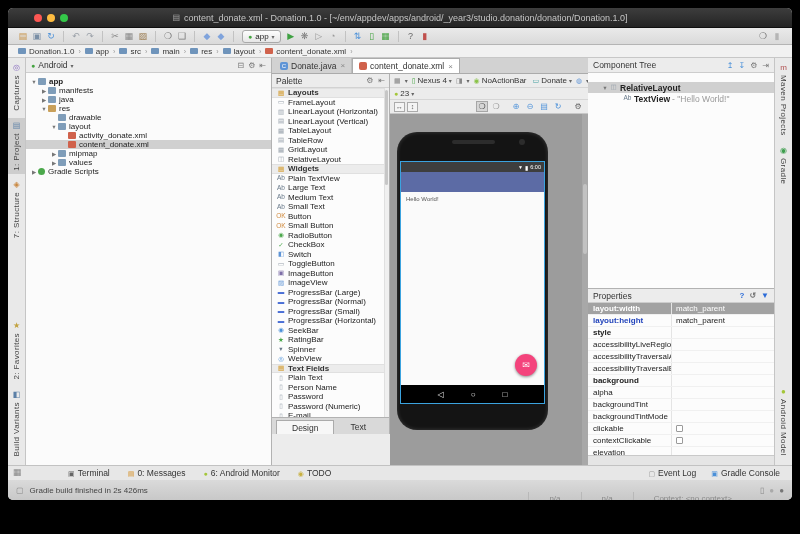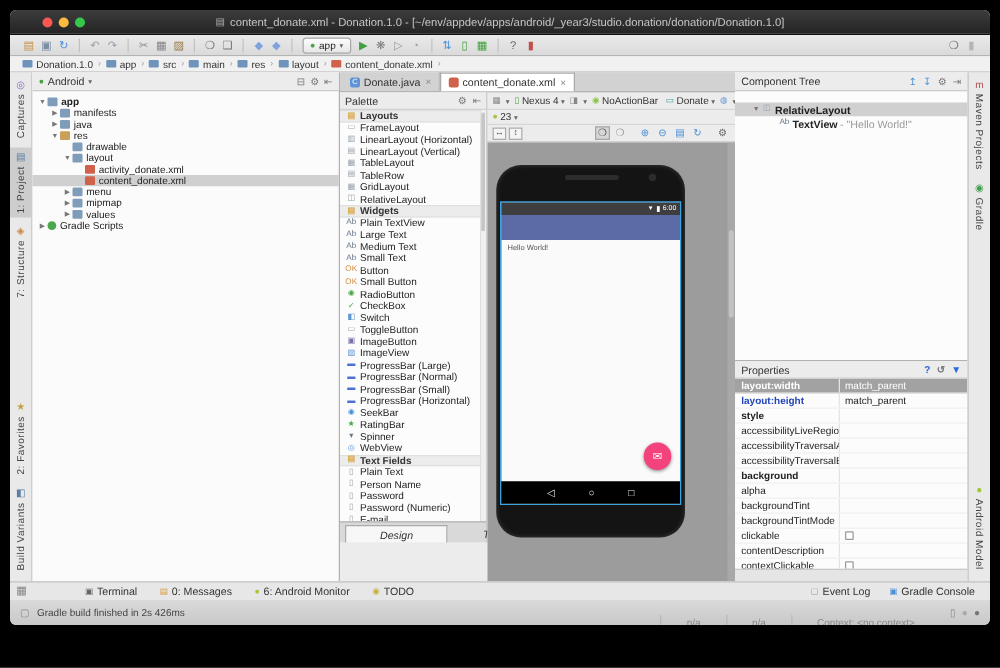--- a/index.html
+++ b/index.html
@@ -65,21 +65,21 @@
   
   .palette { position:absolute; left:264px; top:16px; width:118px; height:360px; background:#FCFCFC; border-right:1px solid #B2B2B2; }
   .palette-header { height:14px; background:#ECECEC; border-bottom:1px solid #D2D2D2; display:flex; align-items:center; padding:0 4px; font-size:8.5px; color:#333; }
   .palette-list { position:absolute; top:14px; bottom:17px; left:0; right:0; overflow:hidden; }
   .p-row { height:9.5px; display:flex; align-items:center; font-size:8px; color:#222; padding-left:4px; white-space:nowrap; }
   .p-row.header { background:#ECECEC; font-weight:bold; color:#333; border-top:1px solid #E0E0E0; border-bottom:1px solid #E0E0E0; }
   .p-icon { width:10px; flex:none; font-size:6.5px; text-align:center; margin-right:2px; line-height:1; }
   .pal-scroll { position:absolute; right:0; top:14px; bottom:17px; width:5px; background:#F0F0F0; border-left:1px solid #E0E0E0; }
   .pal-thumb { position:absolute; top:2px; right:1px; width:3px; height:95px; background:#C6C6C6; border-radius:2px; }
   .palette-tabs { position:absolute; bottom:0; left:0; right:0; height:17px; background:#D9D9D9; border-top:1px solid #B2B2B2; display:flex; align-items:flex-end; padding-left:4px; }
-  .ptab { height:14px; padding:0 27px; font-size:8.5px; color:#333; display:flex; align-items:center; border:1px solid transparent;font-style:italic; }
+  .ptab { height:14px; padding:0 15px; font-size:8.5px; color:#333; display:flex; align-items:center; border:1px solid transparent; }
   .ptab.selected { background:#F7F7F7; border-color:#ABABAB; border-bottom:none; }
 
   
   .canvas-col { position:absolute; left:382px; top:16px; width:198px; height:391px; background:#ECECEC; }
   .dtb { display:flex; align-items:center; gap:4px; padding:0 4px; border-bottom:1px solid #D6D6D6; font-size:8px; color:#333; overflow:hidden; white-space:nowrap; }
   .dtb1 { height:14px; } .dtb2 { height:12px; } .dtb3 { height:14px; border-bottom:1px solid #C7C7C7; gap:2px; }
   .chip { display:flex; align-items:center; gap:2px; flex:none; }
   .chip-icon { font-size:7px; line-height:1; }
   .chip-label { font-size:8px; }
   .dtb3-right { margin-left:auto; display:flex; align-items:center; gap:2px; }
@@ -364,25 +364,20 @@
             <span class="tree-icon" style="background: rgb(208, 98, 76);"></span>
             <span class="lbl">activity_donate.xml</span>
           </div>
 
           <div class="tree-row selected" style="padding-left: 34px;">
             <span class="arrow"></span>
             <span class="tree-icon" style="background: rgb(208, 98, 76);"></span>
             <span class="lbl">content_donate.xml</span>
           </div>
 
-          <div class="tree-row" style="padding-left: 24px;">
-            <span class="arrow">▶</span>
-            <span class="tree-icon" style="background: rgb(127, 157, 185);"></span>
-            <span class="lbl">menu</span>
-          </div>
 
           <div class="tree-row" style="padding-left: 24px;">
             <span class="arrow">▶</span>
             <span class="tree-icon" style="background: rgb(127, 157, 185);"></span>
             <span class="lbl">mipmap</span>
           </div>
 
           <div class="tree-row" style="padding-left: 24px;">
             <span class="arrow">▶</span>
             <span class="tree-icon" style="background: rgb(127, 157, 185);"></span>
@@ -851,27 +846,20 @@
             </div>
 
             <div class="prop-row checkbox">
               <div class="prop-name">clickable</div>
               <div class="prop-value">
                 <span class="cb"></span>
                 <span></span>
               </div>
             </div>
 
-            <div class="prop-row">
-              <div class="prop-name">contentDescription</div>
-              <div class="prop-value">
-
-                <span></span>
-              </div>
-            </div>
 
             <div class="prop-row checkbox">
               <div class="prop-name">contextClickable</div>
               <div class="prop-value">
                 <span class="cb"></span>
                 <span></span>
               </div>
             </div>
 
             <div class="prop-row">

